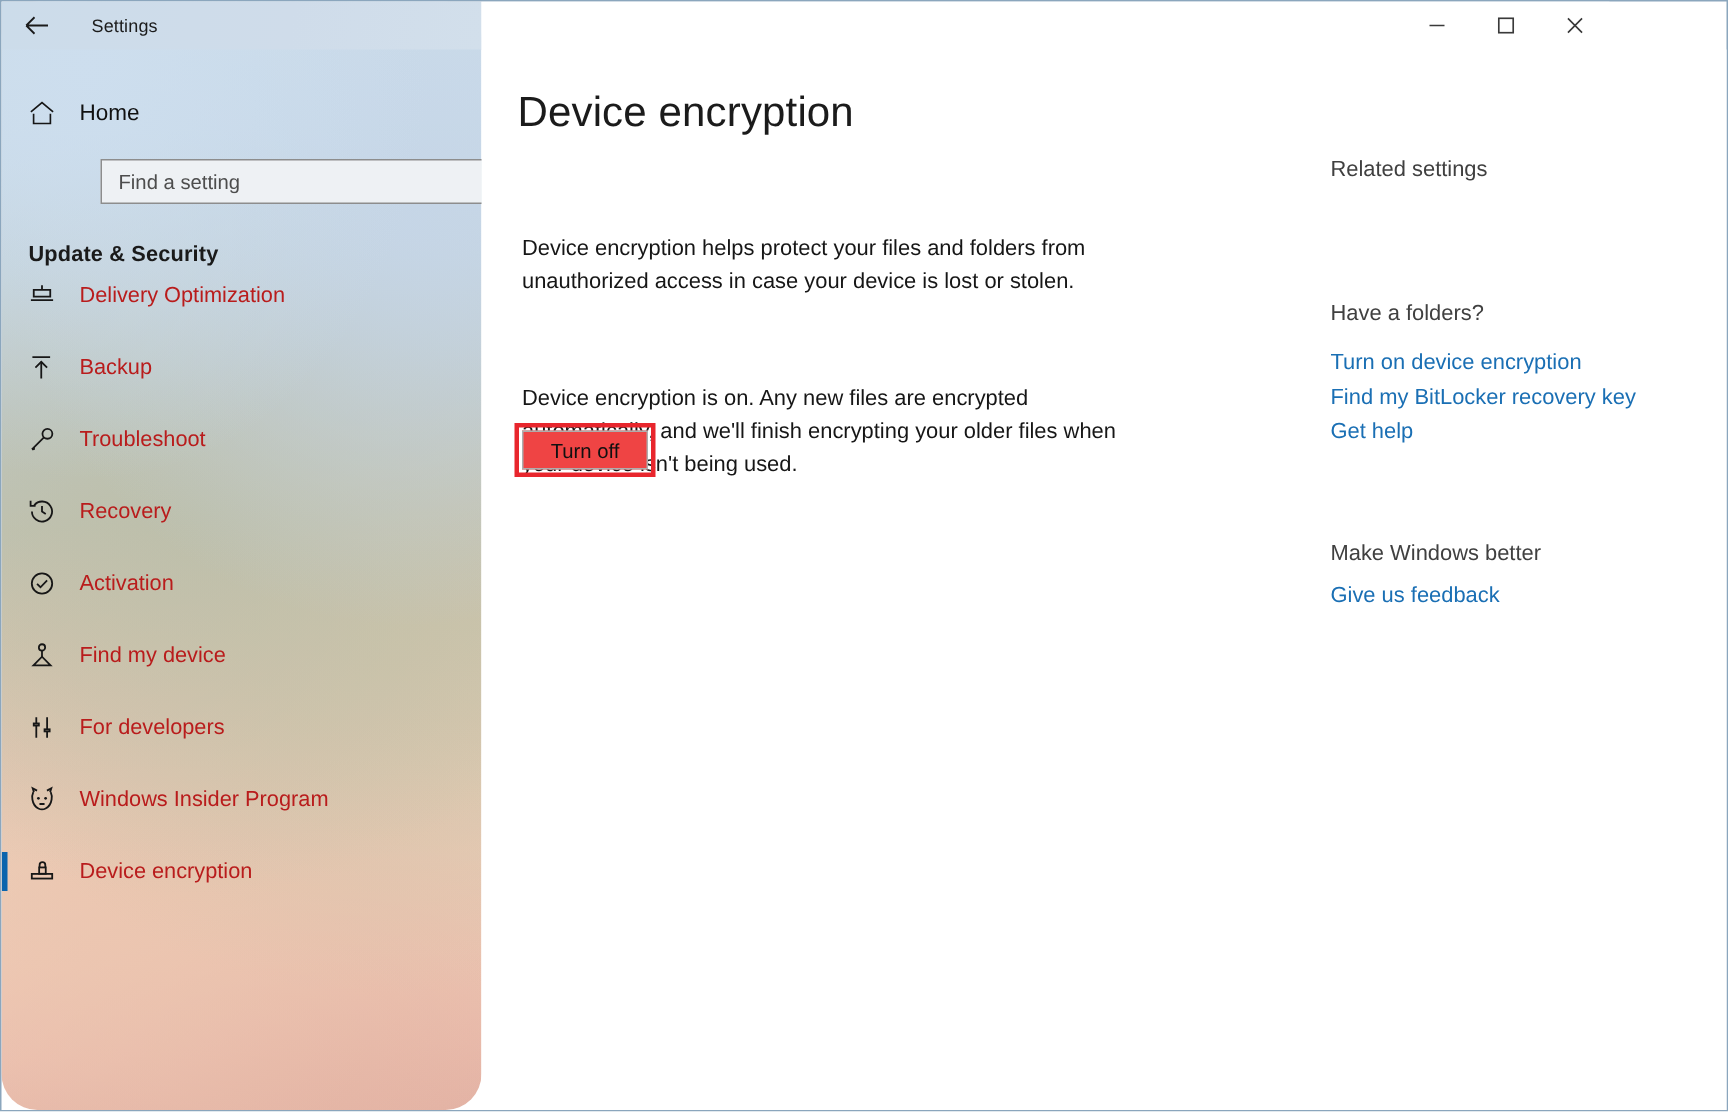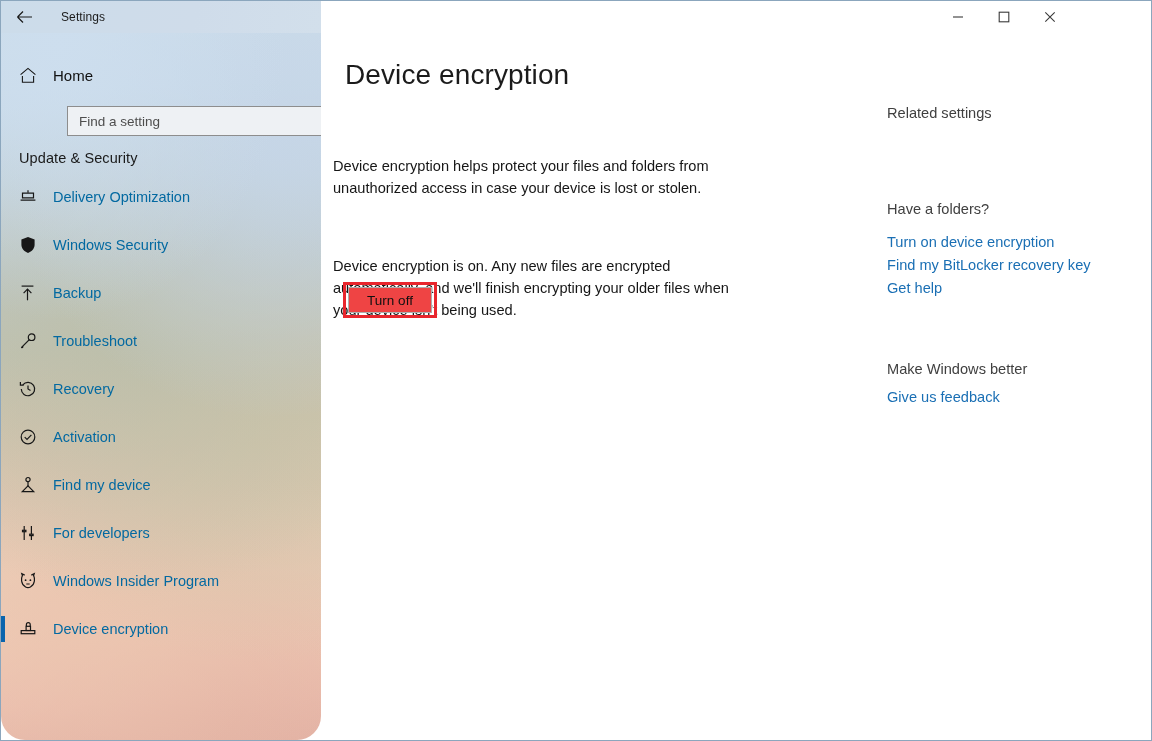--- a/index.html
+++ b/index.html
@@ -119,22 +119,22 @@
     padding-left:11px;
   }
   .search-input::placeholder { color:#4d4d4d; opacity:1; }
   .search-icon {
     width:30px; display:flex; align-items:center; justify-content:center;
     color:#2a2a2a;
   }
 
   
   .group-header {
-    position:absolute; top:149px; left:18px;
-    font-size:14.5px; font-weight:normal; color:#1a1a1a;
+    position:absolute; top:161px; left:18px;
+    font-size:14.5px; font-weight:bold; color:#1a1a1a;
     letter-spacing:.1px;
   }
 
   
   .nav-clip {
     position:absolute; top:186px; left:0;
     width:320px; height:553px;
     overflow:hidden;
   }
   .nav-list { position:relative; margin-top:-14px; }
@@ -152,37 +152,37 @@
     display:none;
   }
   .nav-item.selected .sel-bar { display:block; }
   .nav-ico {
     width:22px; min-width:22px;
     display:flex; align-items:center; justify-content:flex-start;
     color:#171717;
   }
   .nav-ico svg { display:block; }
   .nav-label {
-    font-size:14.5px; color:#0369a1;
+    font-size:14.5px; color:#b91c1c;
     margin-left:12px; white-space:nowrap;
   }
 
   
   .content {
     position:absolute; top:32px; left:320px;
     width:831px; height:707px;
     background:#ffffff;
   }
   .page-title {
     position:absolute; top:26px; left:24px;
     font-size:28px; font-weight:normal; color:#1b1b1b;
     letter-spacing:.1px;
   }
   .para {
-    position:absolute; left:12px;
+    position:absolute; left:27px;
     width:420px;
     font-size:14.6px; line-height:22px; color:#161616;
   }
   .para-1 { top:122px; }
   .para-2 { top:186px;margin-top:36px; }
 
   .turnoff-wrap {
     position:absolute; top:249px; left:22px;
   }
   .annot-box {
@@ -282,29 +282,20 @@
             <span class="nav-ico">
               <svg width="18" height="16" viewBox="0 0 18 16" fill="none" stroke="currentColor" stroke-width="1.2">
                 <path d="M3.5 4.2h11v4.6h-11z"></path>
                 <path d="M1.6 11.1h14.8"></path>
                 <path d="M9 1.2v2.6"></path>
               </svg>
             </span>
             <span class="nav-label">Delivery Optimization</span>
           </div>
 
-          <div class="nav-item">
-
-            <span class="nav-ico">
-              <svg width="18" height="18" viewBox="0 0 18 18" fill="currentColor">
-                <path d="M9 1.1L2.4 3.6v5.1c0 3.6 2.7 6.7 6.6 8.2 3.9-1.5 6.6-4.6 6.6-8.2V3.6L9 1.1z"></path>
-              </svg>
-            </span>
-            <span class="nav-label">Windows Security</span>
-          </div>
 
           <div class="nav-item">
 
             <span class="nav-ico">
               <svg width="17" height="18" viewBox="0 0 17 18" fill="none" stroke="currentColor" stroke-width="1.2">
                 <path d="M2.6 2.1h11.8"></path>
                 <path d="M8.5 5.2v11.1"></path>
                 <path d="M4.6 9.1l3.9-3.9 3.9 3.9"></path>
               </svg>
             </span>

